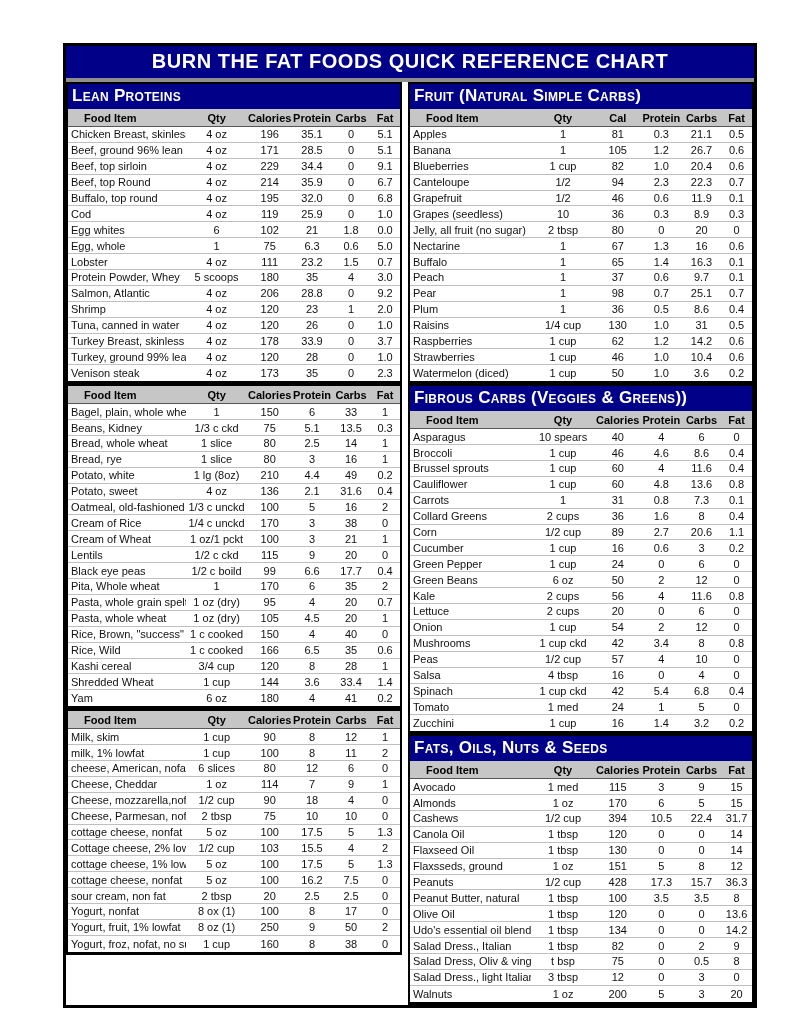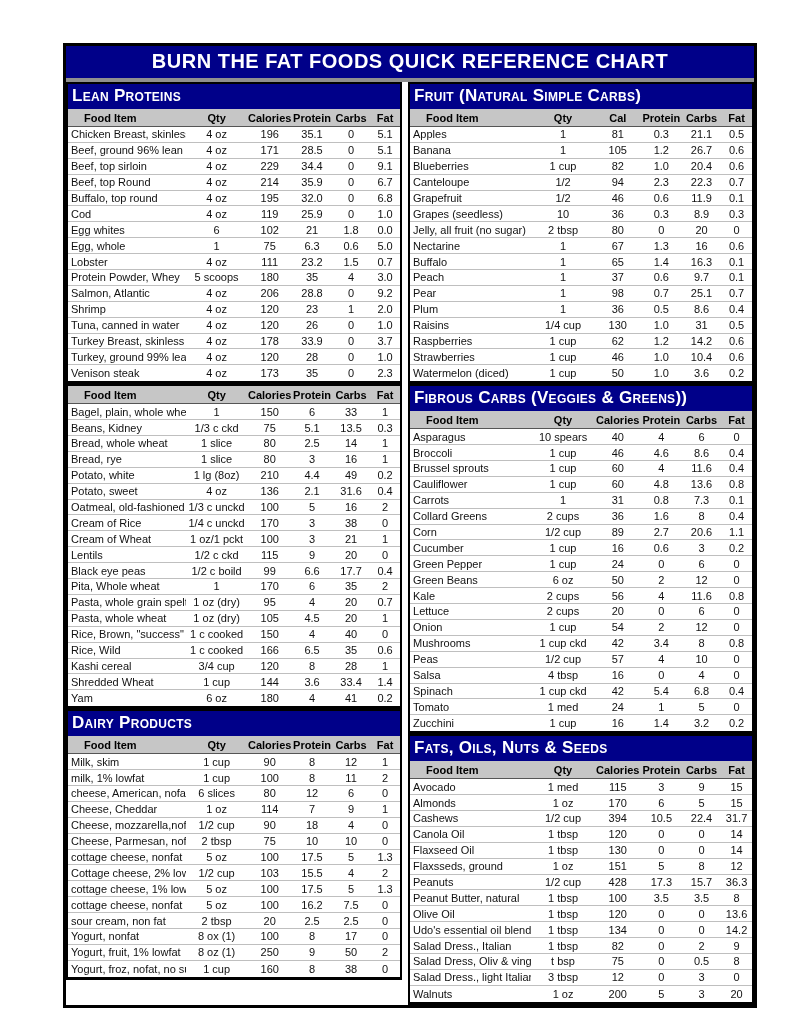--- a/index.html
+++ b/index.html
@@ -337,21 +337,20 @@
                 <div class="cell c0">Yam</div>
                 <div class="cell c1">6 oz</div>
                 <div class="cell c2">180</div>
                 <div class="cell c3">4</div>
                 <div class="cell c4">41</div>
                 <div class="cell c5">0.2</div>
               </div>
             </div>
         </div>
         <div class="section">
-          <div class="section-header">Dairy Products</div>
           <div class="cols">
               <div class="cell c0">Food Item</div>
               <div class="cell c1">Qty</div>
               <div class="cell c2">Calories</div>
               <div class="cell c3">Protein</div>
               <div class="cell c4">Carbs</div>
               <div class="cell c5">Fat</div>
             </div>
           <div class="rows">
               <div class="row">

